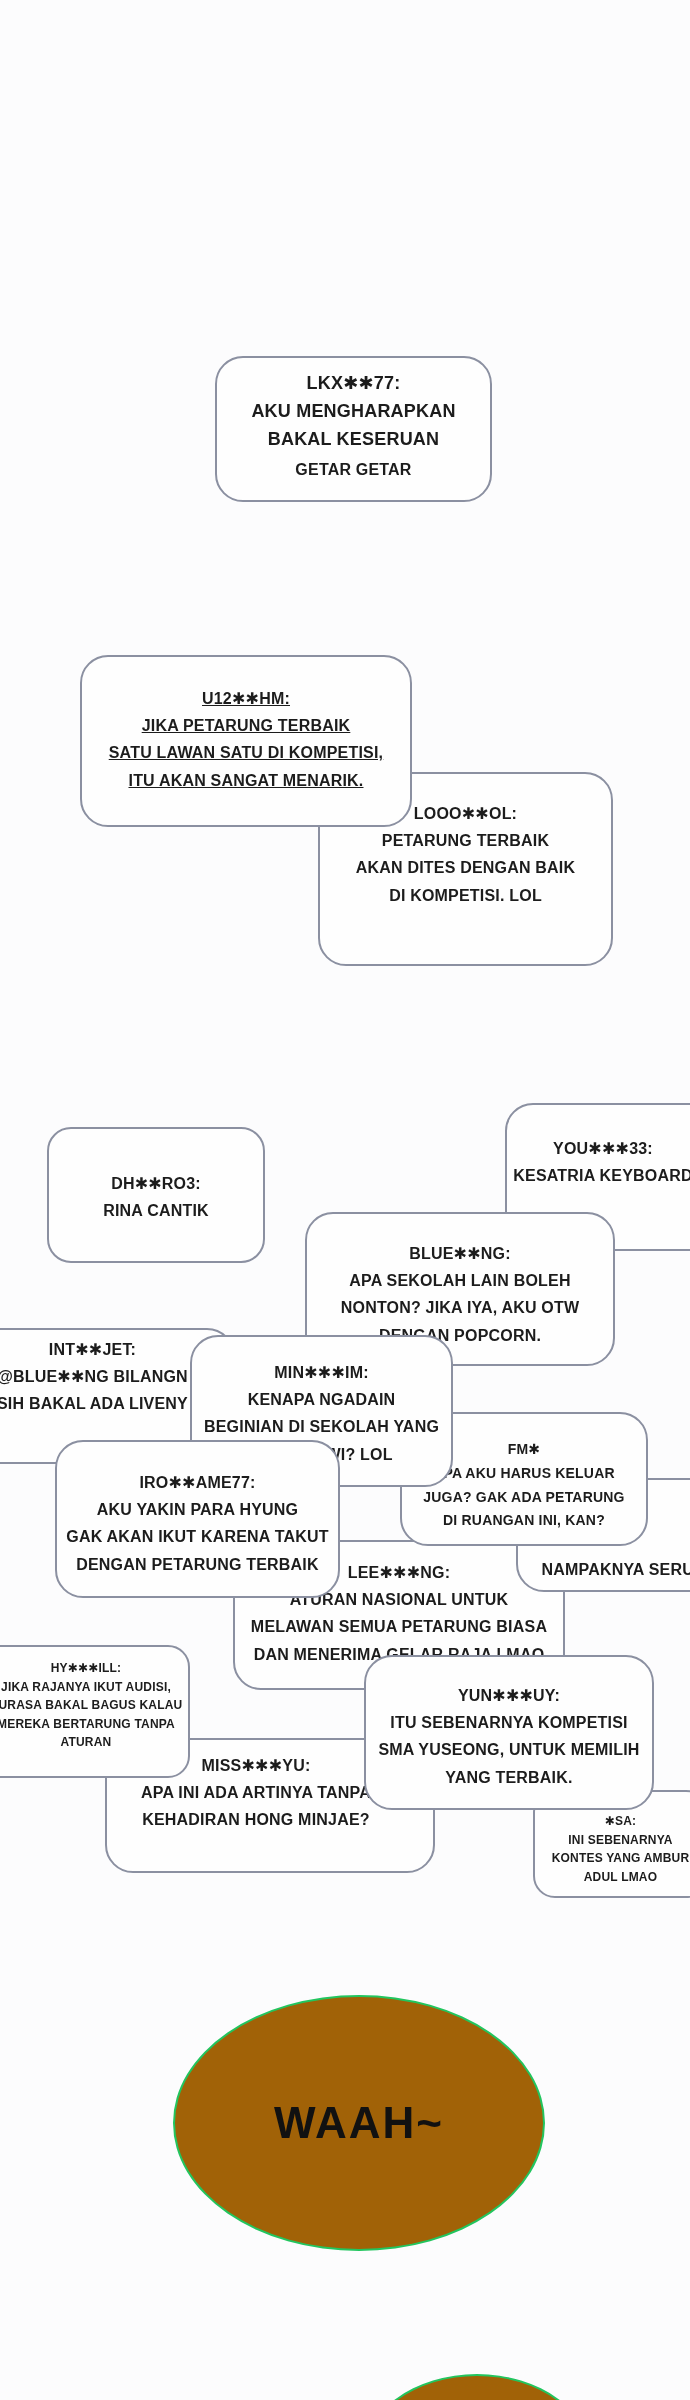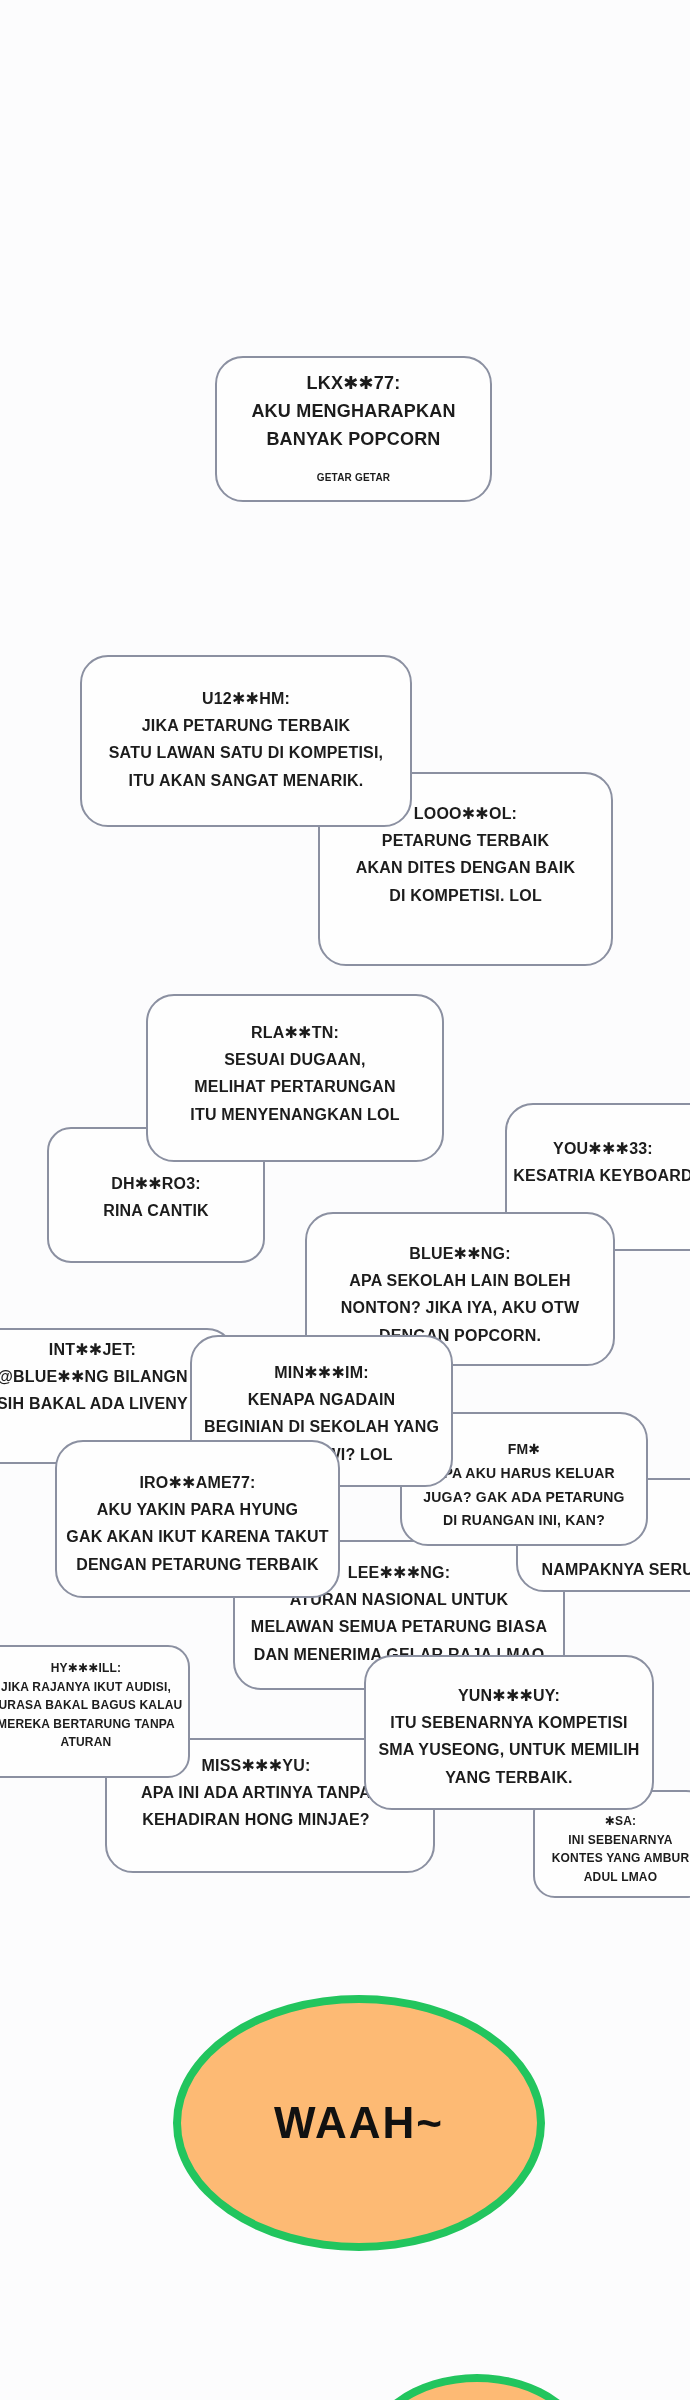--- a/index.html
+++ b/index.html
@@ -25,70 +25,64 @@
     color:#1c1c1c;
     font-weight:bold;
     padding:0 12px;
     letter-spacing:0.2px;
   }
   .u,.l{white-space:nowrap;line-height:1.7;font-size:16px;}
   .fs18 .u,.fs18 .l{font-size:18px;line-height:1.55;}
   .fs15 .u,.fs15 .l{font-size:16px;}
   .fs14 .u,.fs14 .l{font-size:14px;}
   .tiny .u,.tiny .l{font-size:12px;line-height:1.55;}
-  .l.small{font-size:10px;line-height:1.5;margin-top:16px;}
+  .l.small{font-size:16px;line-height:1.5;margin-top:4px;}
   .shout{
     position:absolute;
     box-sizing:border-box;
-    background:#fdba74;
-    border:8px solid #22c55e;
+    background:#a16207;
+    border:2px solid #22c55e;
     border-radius:50%;
     display:flex;
     align-items:center;
     justify-content:center;
     color:#111;
   }
   .shout-text{
     font-size:44px;
     font-weight:bold;
     letter-spacing:2px;
   }
 </style>
 </head>
 <body>
 
 <div class="page">
 
   <div class="bubble fs18" style="left:215px;top:356px;width:277px;height:146px;z-index:2;padding-top:12px;">
     <div class="u">LKX✱✱77:</div>
     <div class="l">AKU MENGHARAPKAN</div>
-    <div class="l">BANYAK POPCORN</div>
+    <div class="l">BAKAL KESERUAN</div>
     <div class="l small">GETAR GETAR</div>
   </div>
 
-  <div class="bubble" style="left:80px;top:655px;width:332px;height:172px;z-index:2;padding-top:28px;">
+  <div class="bubble" style="left:80px;top:655px;width:332px;height:172px;z-index:2;padding-top:28px;text-decoration:underline;">
     <div class="u">U12✱✱HM:</div>
     <div class="l">JIKA PETARUNG TERBAIK</div>
     <div class="l">SATU LAWAN SATU DI KOMPETISI,</div>
     <div class="l">ITU AKAN SANGAT MENARIK.</div>
   </div>
 
   <div class="bubble" style="left:318px;top:772px;width:295px;height:194px;z-index:1;padding-top:26px;">
     <div class="u">LOOO✱✱OL:</div>
     <div class="l">PETARUNG TERBAIK</div>
     <div class="l">AKAN DITES DENGAN BAIK</div>
     <div class="l">DI KOMPETISI. LOL</div>
   </div>
 
-  <div class="bubble" style="left:146px;top:994px;width:298px;height:168px;z-index:3;padding-top:23px;">
-    <div class="u">RLA✱✱TN:</div>
-    <div class="l">SESUAI DUGAAN,</div>
-    <div class="l">MELIHAT PERTARUNGAN</div>
-    <div class="l">ITU MENYENANGKAN LOL</div>
-  </div>
 
   <div class="bubble fs15" style="left:505px;top:1103px;width:250px;height:148px;z-index:1;padding-top:30px;padding-right:66px;">
     <div class="u">YOU✱✱✱33:</div>
     <div class="l">KESATRIA KEYBOARD</div>
   </div>
 
   <div class="bubble" style="left:47px;top:1127px;width:218px;height:136px;z-index:2;padding-top:41px;border-radius:24px;">
     <div class="u">DH✱✱RO3:</div>
     <div class="l">RINA CANTIK</div>
   </div>

